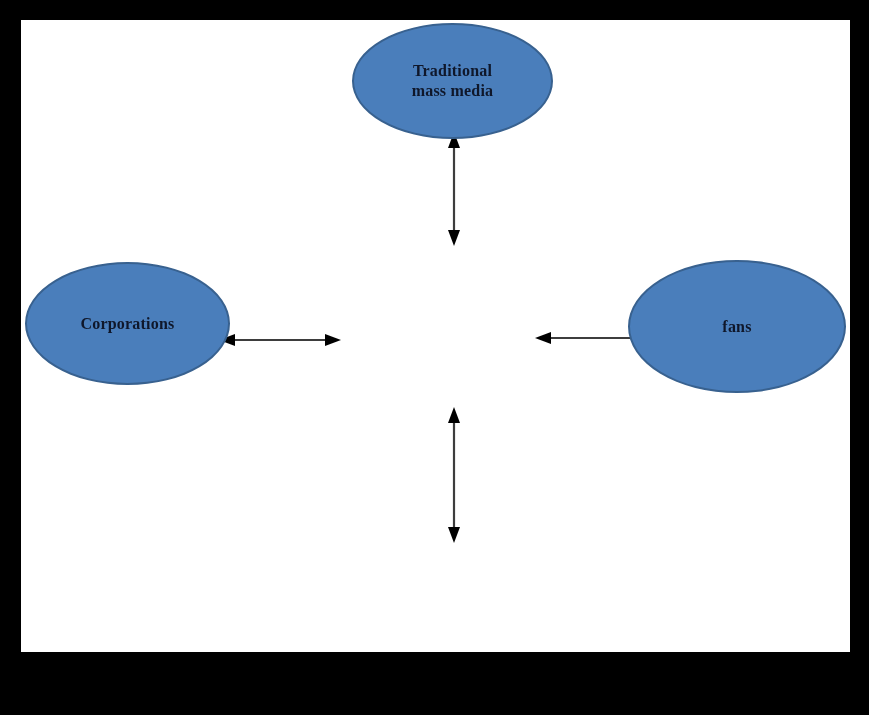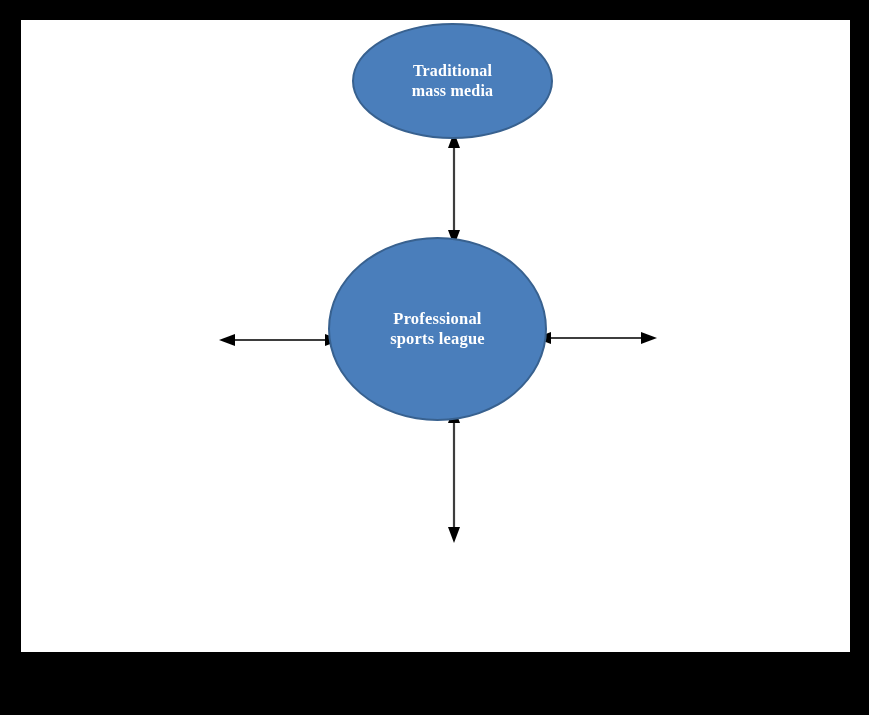--- a/index.html
+++ b/index.html
@@ -44,21 +44,21 @@
     justify-content: center;
     text-align: center;
     z-index: 2;
   }
 
   .node-label {
     font-family: "Liberation Serif", "DejaVu Serif", serif;
     font-weight: bold;
     font-size: 16px;
     line-height: 1.22;
-    color: #ffffff;
+    color: #0f172a;
     letter-spacing: 0.2px;
     white-space: pre-line;
     padding: 0 12px;
   }
 
   
   #node-center {
     left: 307px;  top: 217px;  width: 219px; height: 184px;
   }
   #node-center .node-label { font-size: 16.5px; }
@@ -118,22 +118,24 @@
       <line class="conn-line" x1="14" y1="20" x2="112" y2="20"></line>
       <polygon class="conn-head" points="2,20 18,14 18,26"></polygon>
       <polygon class="conn-head" points="124,20 108,14 108,26"></polygon>
     </svg>
 
     <div id="node-top" class="node">
       <span class="node-label">Traditional
 mass media</span>
     </div>
 
-
-    <div id="node-center" class="node">
-      <span class="node-label">Professional
-sports league</span>
+    <div id="node-left" class="node">
+      <span class="node-label">Corporations</span>
     </div>
 
+
+    <div id="node-right" class="node">
+      <span class="node-label">fans</span>
+    </div>
 
 
   </div>
 </div>
 
 </body></html>

